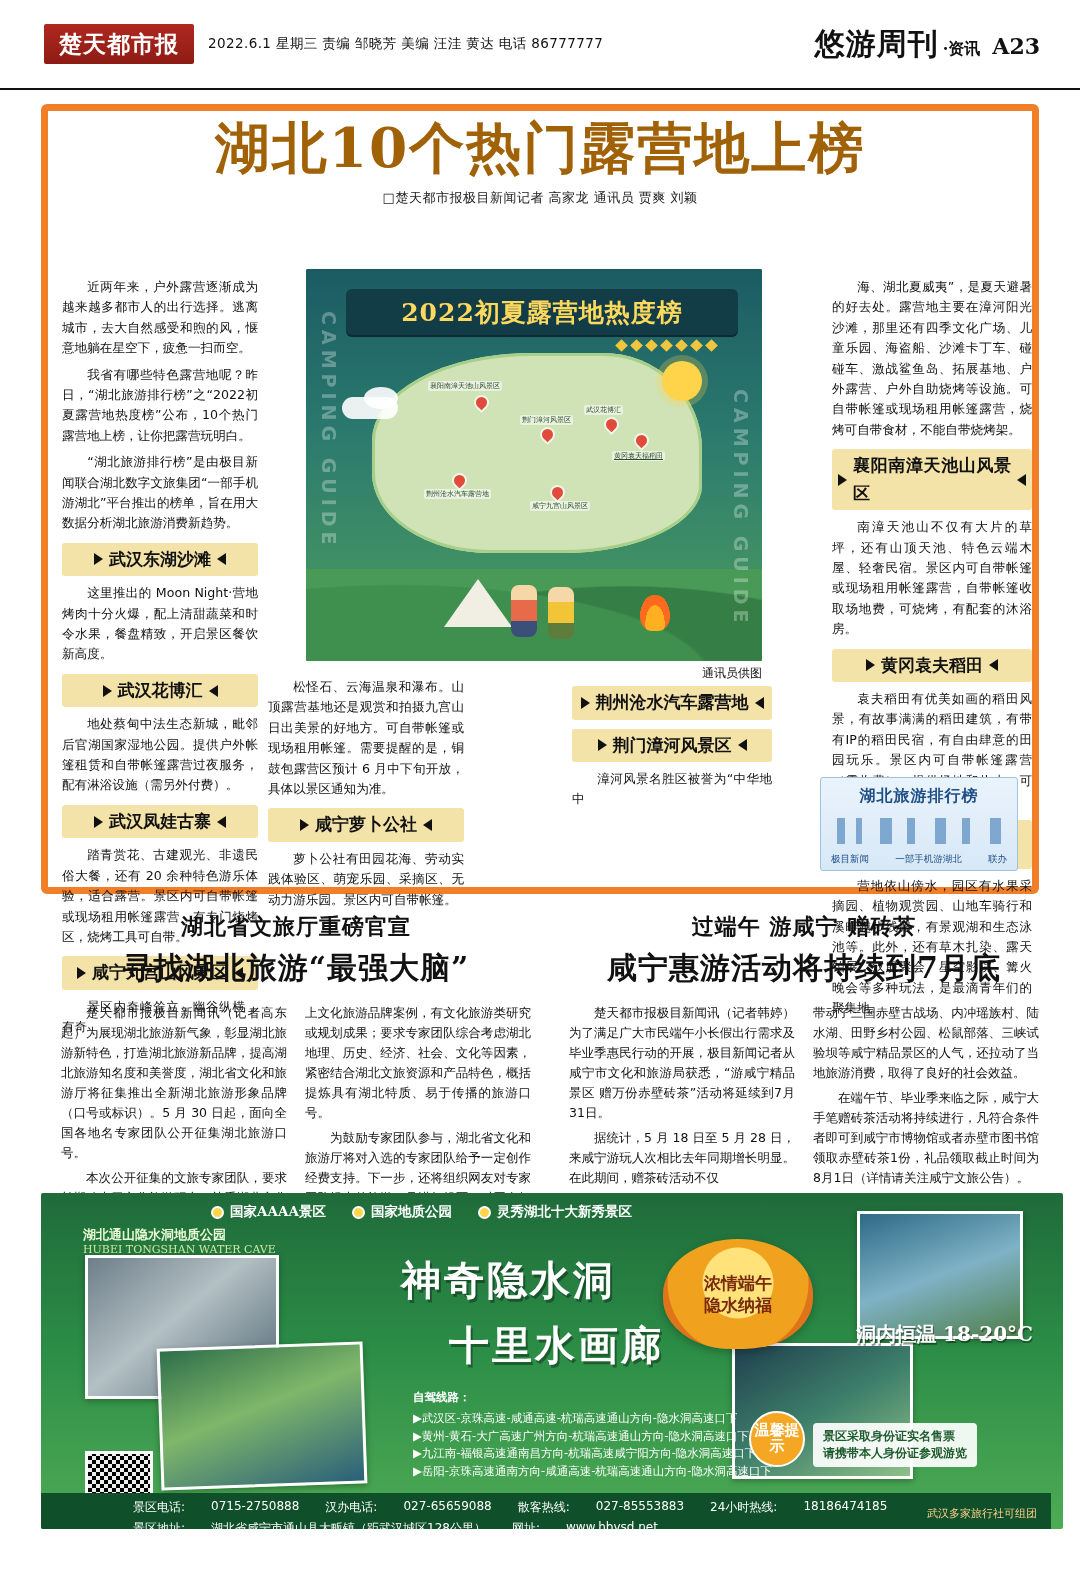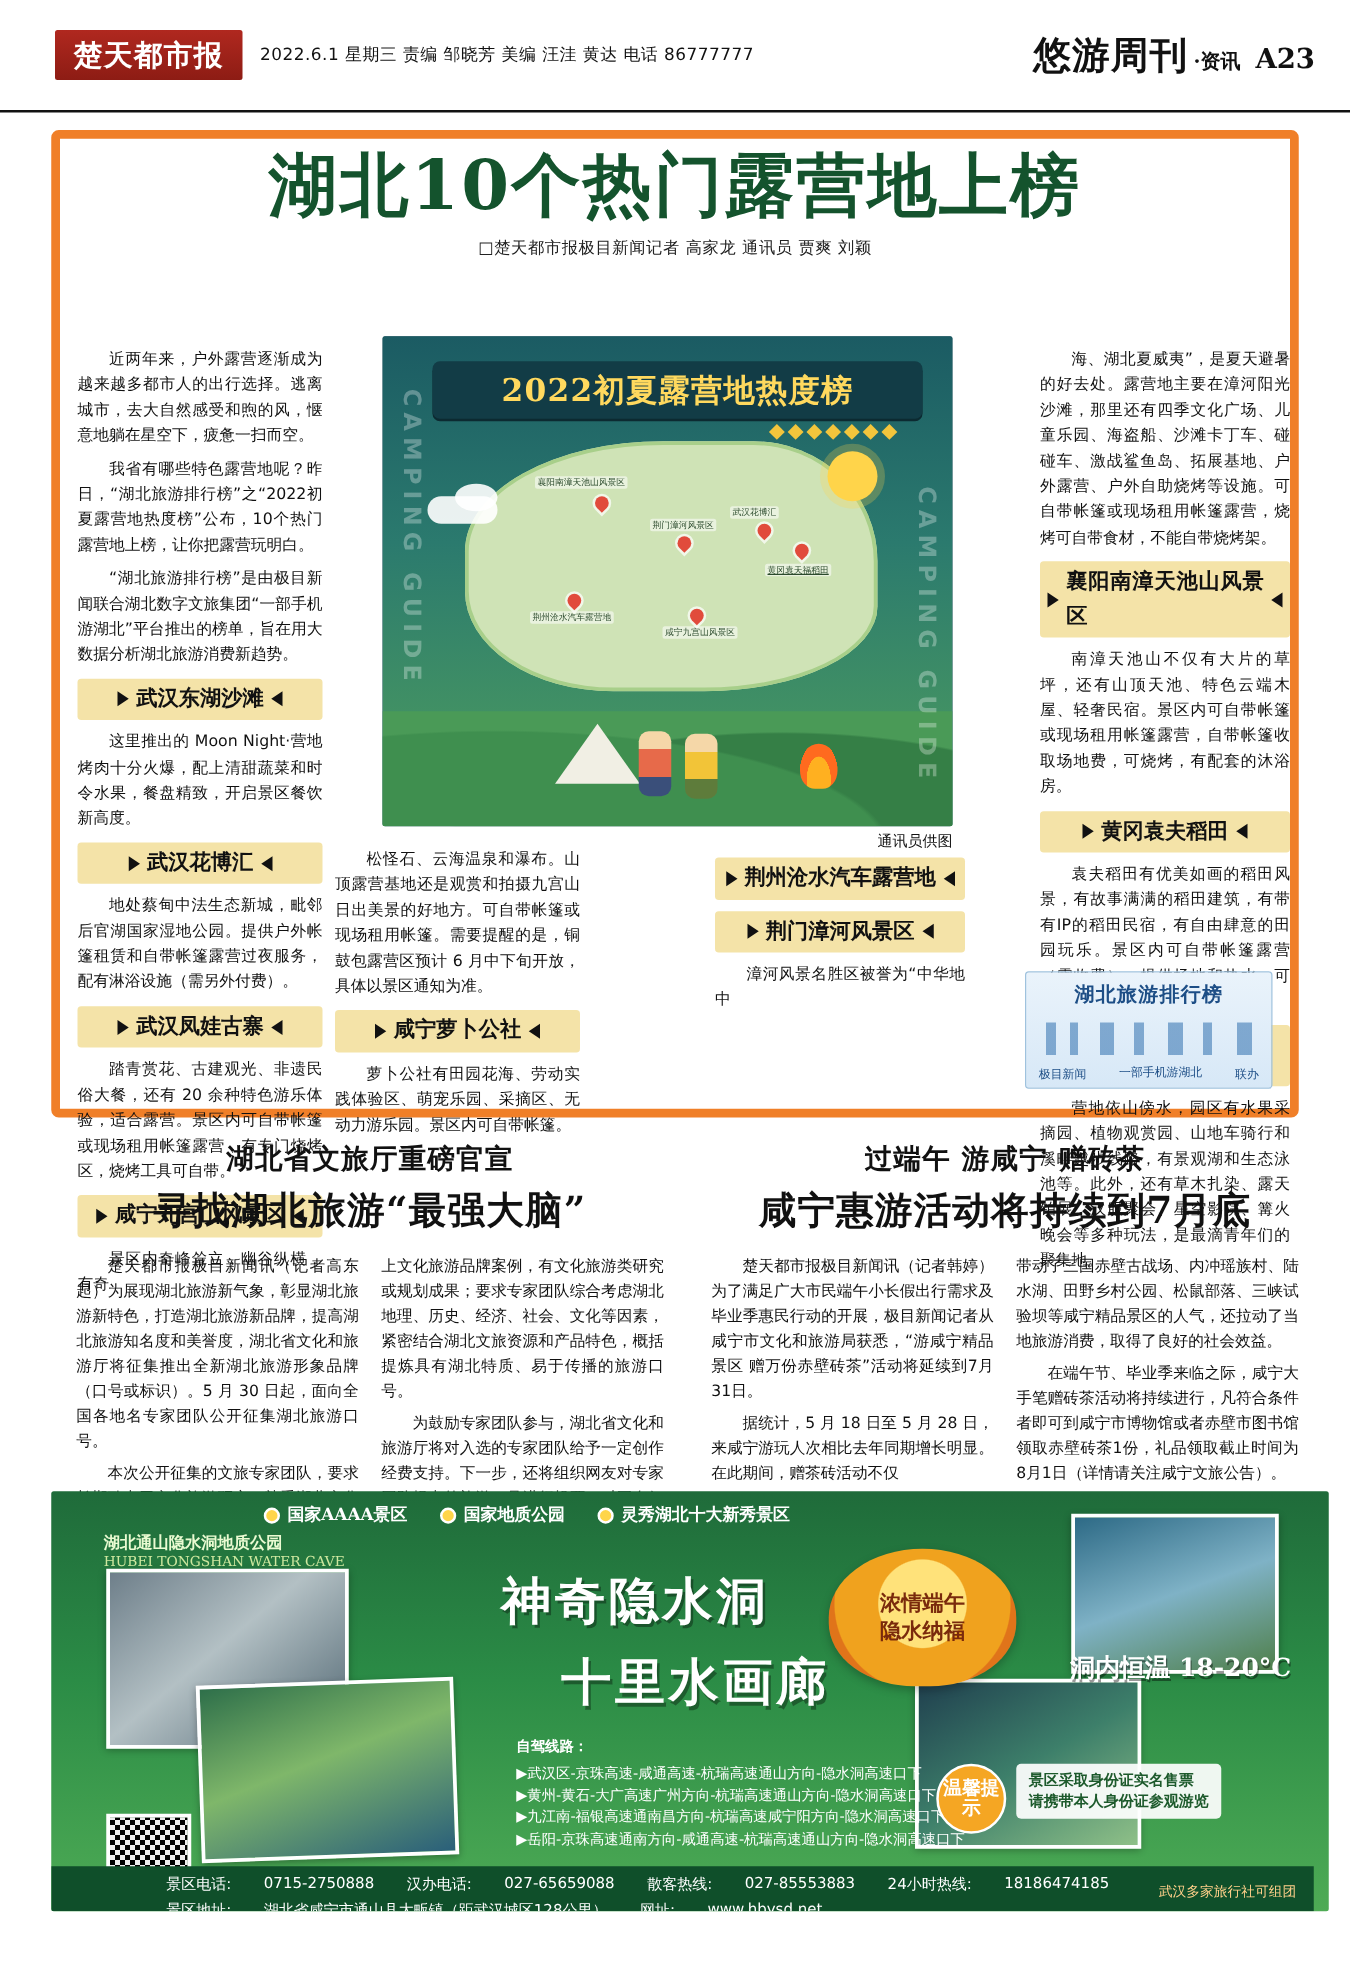--- a/index.html
+++ b/index.html
@@ -45,21 +45,21 @@
   }
   .masthead-meta {
     margin-left: 14px;
     font-size: 13.5px;
     color: #111;
     letter-spacing: 0.4px;
     white-space: nowrap;
   }
   .masthead-right {
     margin-left: auto;
-    margin-right: 28px;
+    margin-right: 40px;
     display: flex;
     align-items: baseline;
     gap: 4px;
   }
   .mh-title {
     font-family: "DejaVu Serif", "Liberation Serif", serif;
     font-weight: bold;
     font-size: 30px;
     letter-spacing: 1px;
   }
@@ -96,21 +96,21 @@
     letter-spacing: 1px;
     color: #111;
   }
   .headline {
     text-align: center;
     margin-top: 6px;
     font-family: "DejaVu Serif", "Liberation Serif", serif;
     font-weight: bold;
     font-size: 55px;
     letter-spacing: 2px;
-    color: #14532d;
+    color: #a16207;
     line-height: 1.12;
   }
   .byline {
     text-align: center;
     margin-top: 10px;
     font-size: 13px;
     color: #222;
     letter-spacing: 0.5px;
   }
 
@@ -424,21 +424,21 @@
         background: linear-gradient(160deg,#2d6a86 0%, #7fb2c6 50%, #4f7f4a 100%); }
   .p4 { right: 150px; top: 150px; width: 175px; height: 130px;
         background: linear-gradient(150deg,#20404f 0%, #3d7f6a 50%, #8fc088 100%); }
   .ad-routes {
     position: absolute; left: 372px; top: 196px;
     color: #fff; font-size: 11.5px; line-height: 1.55;
   }
   .ad-routes .rt-h { font-weight: bold; margin-bottom: 3px; }
   .ad-tip {
     position: absolute; right: 86px; bottom: 62px;
-    display: flex; align-items: flex-start; gap: 8px;
+    display: flex; align-items: flex-end; gap: 8px;
   }
   .ad-tip .tip-circle {
     width: 52px; height: 52px; border-radius: 50%;
     background: #f5a623; color: #fff;
     display: flex; align-items: center; justify-content: center;
     font-family: "DejaVu Serif","Liberation Serif",serif;
     font-weight: bold; font-size: 15px; line-height: 1.05; text-align:center;
     border: 2px solid #fff;
   }
   .ad-tip .tip-text {

